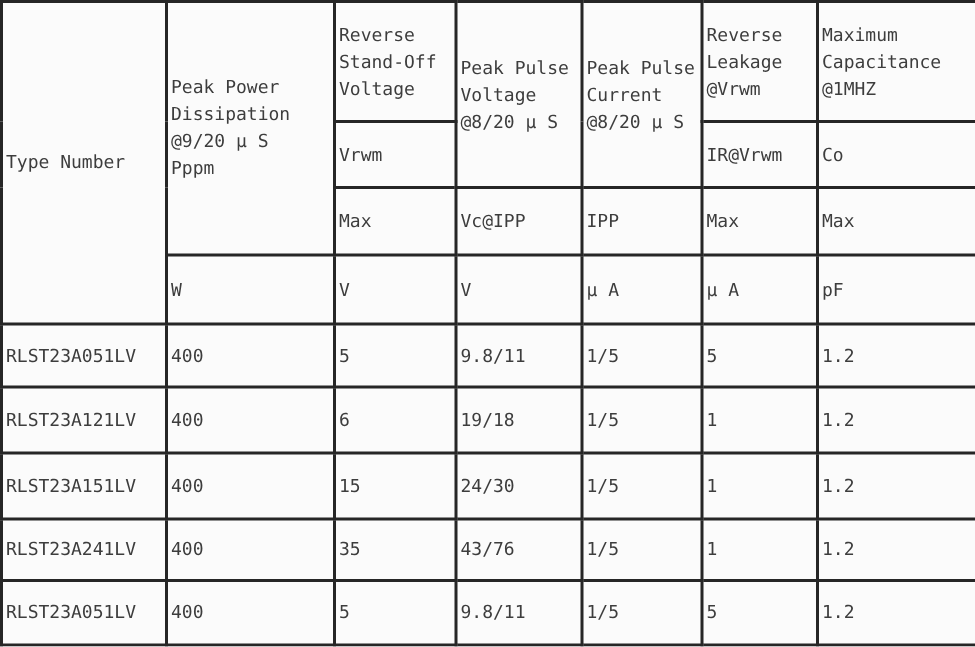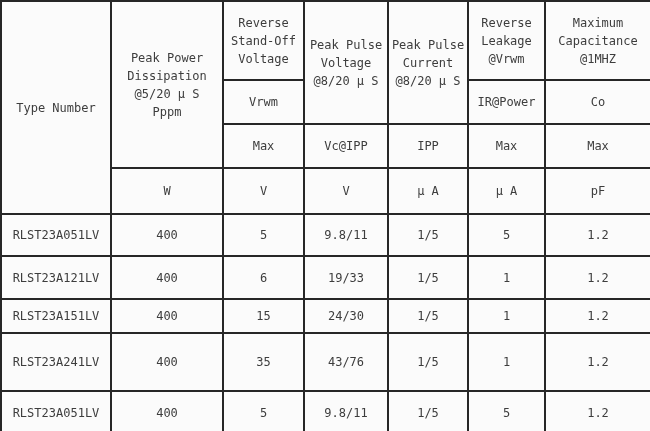--- a/index.html
+++ b/index.html
@@ -15,21 +15,20 @@
   }
   table.spec {
     width: 650px;
     height: 431px;
     border-collapse: collapse;
     table-layout: fixed;
     background: #fbfbfb;
   }
   table.spec td {
     border: 2px solid #262626;
-    text-align: center;
     vertical-align: middle;
     font-family: "DejaVu Sans Mono", "Liberation Mono", monospace;
     font-size: 12px;
     color: #3d3d3d;
     background: #fbfbfb;
     white-space: pre-line;
     line-height: 18px;
     padding: 0 2px;
     overflow: hidden;
   }
@@ -47,42 +46,42 @@
       <col style="width:80px">
       <col style="width:77px">
       <col style="width:106px">
     </colgroup>
     <tbody>
 
       <tr style="height:79px">
         <td rowspan="4">Type Number</td>
         <td rowspan="3">Peak Power
 Dissipation
-@5/20 μ S
+@9/20 μ S
 Pppm</td>
         <td>Reverse
 Stand-Off
 Voltage</td>
         <td rowspan="2">Peak Pulse
 Voltage
 @8/20 μ S</td>
         <td rowspan="2">Peak Pulse
 Current
 @8/20 μ S</td>
         <td>Reverse
 Leakage
 @Vrwm</td>
         <td>Maximum
 Capacitance
 @1MHZ</td>
       </tr>
 
       <tr style="height:44px">
         <td>Vrwm</td>
-        <td>IR@Power</td>
+        <td>IR@Vrwm</td>
         <td>Co</td>
       </tr>
 
       <tr style="height:44px">
         <td>Max</td>
         <td>Vc@IPP</td>
         <td>IPP</td>
         <td>Max</td>
         <td>Max</td>
       </tr>
@@ -103,37 +102,37 @@
         <td>9.8/11</td>
         <td>1/5</td>
         <td>5</td>
         <td>1.2</td>
       </tr>
 
       <tr style="height:43px">
         <td>RLST23A121LV</td>
         <td>400</td>
         <td>6</td>
-        <td>19/33</td>
+        <td>19/18</td>
         <td>1/5</td>
         <td>1</td>
         <td>1.2</td>
       </tr>
 
-      <tr style="height:34px">
+      <tr style="height:44px">
         <td>RLST23A151LV</td>
         <td>400</td>
         <td>15</td>
         <td>24/30</td>
         <td>1/5</td>
         <td>1</td>
         <td>1.2</td>
       </tr>
 
-      <tr style="height:58px">
+      <tr style="height:40px">
         <td>RLST23A241LV</td>
         <td>400</td>
         <td>35</td>
         <td>43/76</td>
         <td>1/5</td>
         <td>1</td>
         <td>1.2</td>
       </tr>
 
       <tr style="height:43px">

